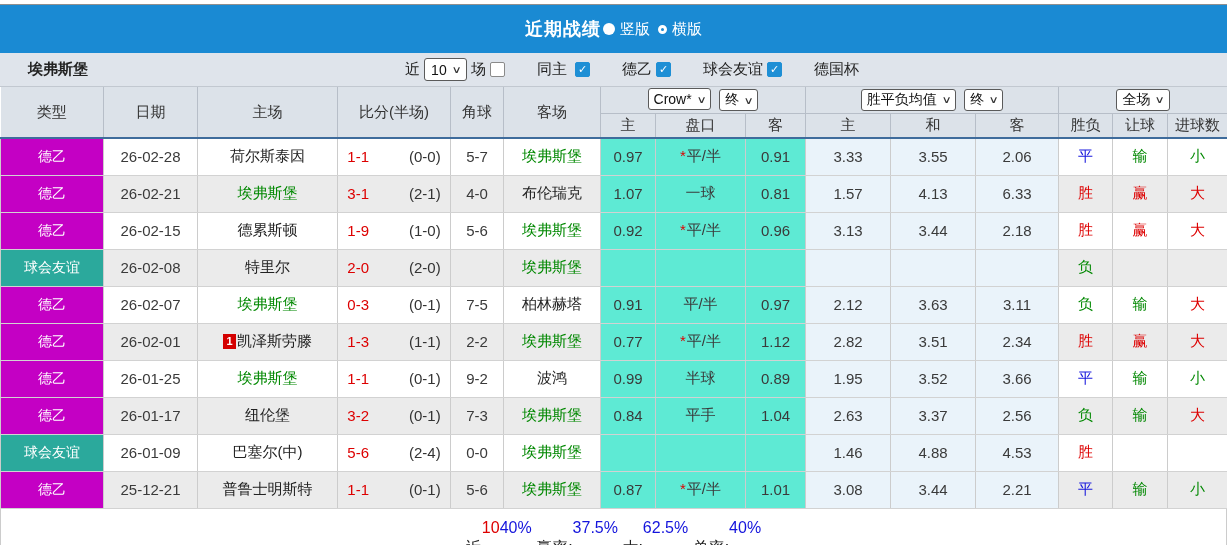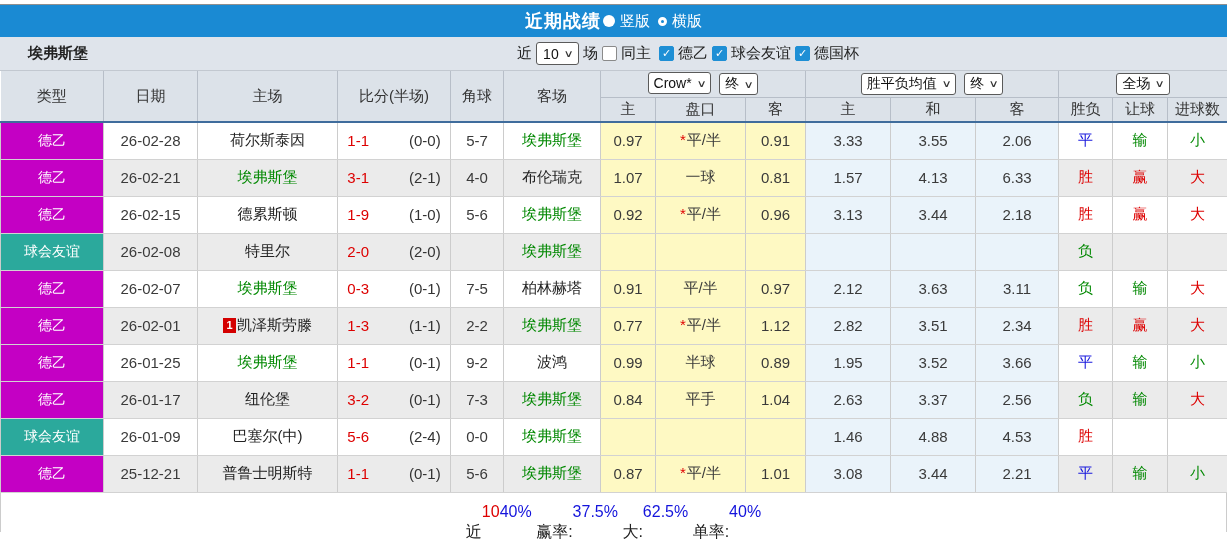--- a/index.html
+++ b/index.html
@@ -5,21 +5,21 @@
   * { margin:0; padding:0; box-sizing:border-box; }
   body {
     width:1227px; height:545px; overflow:hidden;
     font-family:"Liberation Sans","DejaVu Sans",sans-serif;
     background:#fff; color:#333;
   }
   .top-strip { height:5px; background:#fff; border-bottom:1px solid #8f8f8f; }
 
   
   .title-bar {
-    height:32px; background:#1a8ad3; color:#fff;
+    height:48px; background:#1a8ad3; color:#fff;
     display:flex; align-items:center; justify-content:center; gap:8px;
   }
   .title-bar .panel-title { font-size:18px; font-weight:bold; letter-spacing:1px; }
   .radio-opt { display:inline-flex; align-items:center; gap:5px; font-size:15px; cursor:pointer; }
   .radio-dot  { width:12px; height:12px; border-radius:50%; background:#fff; display:inline-block; margin-left:-6px; }
   .radio-ring { width:9px; height:9px; border-radius:50%; border:3px solid #fff; display:inline-block; }
 
   
   .filter-bar {
     height:34px; background:#dfe4eb; border-bottom:1px solid #c2c8d0;
@@ -32,39 +32,39 @@
     border:1px solid #5a5a5a; border-radius:3px; padding:1px 6px; height:23px;
     font-size:14px; color:#111; cursor:pointer;
   }
   .chev { font-size:10px; color:#333; transform:scaleX(1.4); display:inline-block; }
   .cb {
     width:15px; height:15px; border-radius:2px; display:inline-flex;
     align-items:center; justify-content:center; background:#fff;
     border:1px solid #8a8a8a; cursor:pointer; font-size:11px; color:#fff; line-height:1;
   }
   .cb.on { background:#1e8fd5; border-color:#1e8fd5; font-weight:bold; }
-  .cb-label { font-size:15px; }
+  .cb-label { font-size:15px;margin-left:28px; }
 
   
   table { border-collapse:collapse; table-layout:fixed; width:1227px; }
   thead th {
     background:#dce2e9; font-weight:normal; font-size:15px; color:#333;
     border-right:1px solid #b7bec8; border-bottom:1px solid #b7bec8; height:25px;
   }
   thead tr.dd-row th { height:26px; }
   thead th.blue-bottom { border-bottom:2px solid #3f6c9c; }
   thead .hdr-select { height:22px; padding:0 5px; margin:0 2px; }
   tbody td {
     text-align:center; vertical-align:middle; height:37px; font-size:15px; color:#3a3a3a;
     border-right:1px solid #ccc; border-bottom:1px solid #d2d2d2; background:#fff;
     overflow:hidden; white-space:nowrap;
   }
   tbody td:first-child { border-left:1px solid #ccc; }
   tbody tr:nth-child(even) td.plain { background:#ebebeb; }
-  tbody td.crow { background:#fef9c3; }
+  tbody td.crow { background:#5eead4; }
   tbody td.avg  { background:#eaf3fa;margin-top:40px; }
   td.type-cell { color:#fff; font-size:14px; }
   .c-red   { color:#dd0000; }
   .c-green { color:#008800; }
   .c-blue  { color:#1414dc; }
   .c-black { color:#222;margin-top:40px; }
   .score-half { color:#333;margin-left:40px; }
   .star { color:#e00000; margin-right:1px; }
   .rank-badge {
     display:inline-block; background:#d40000; color:#fff; font-size:11px; font-weight:bold;

